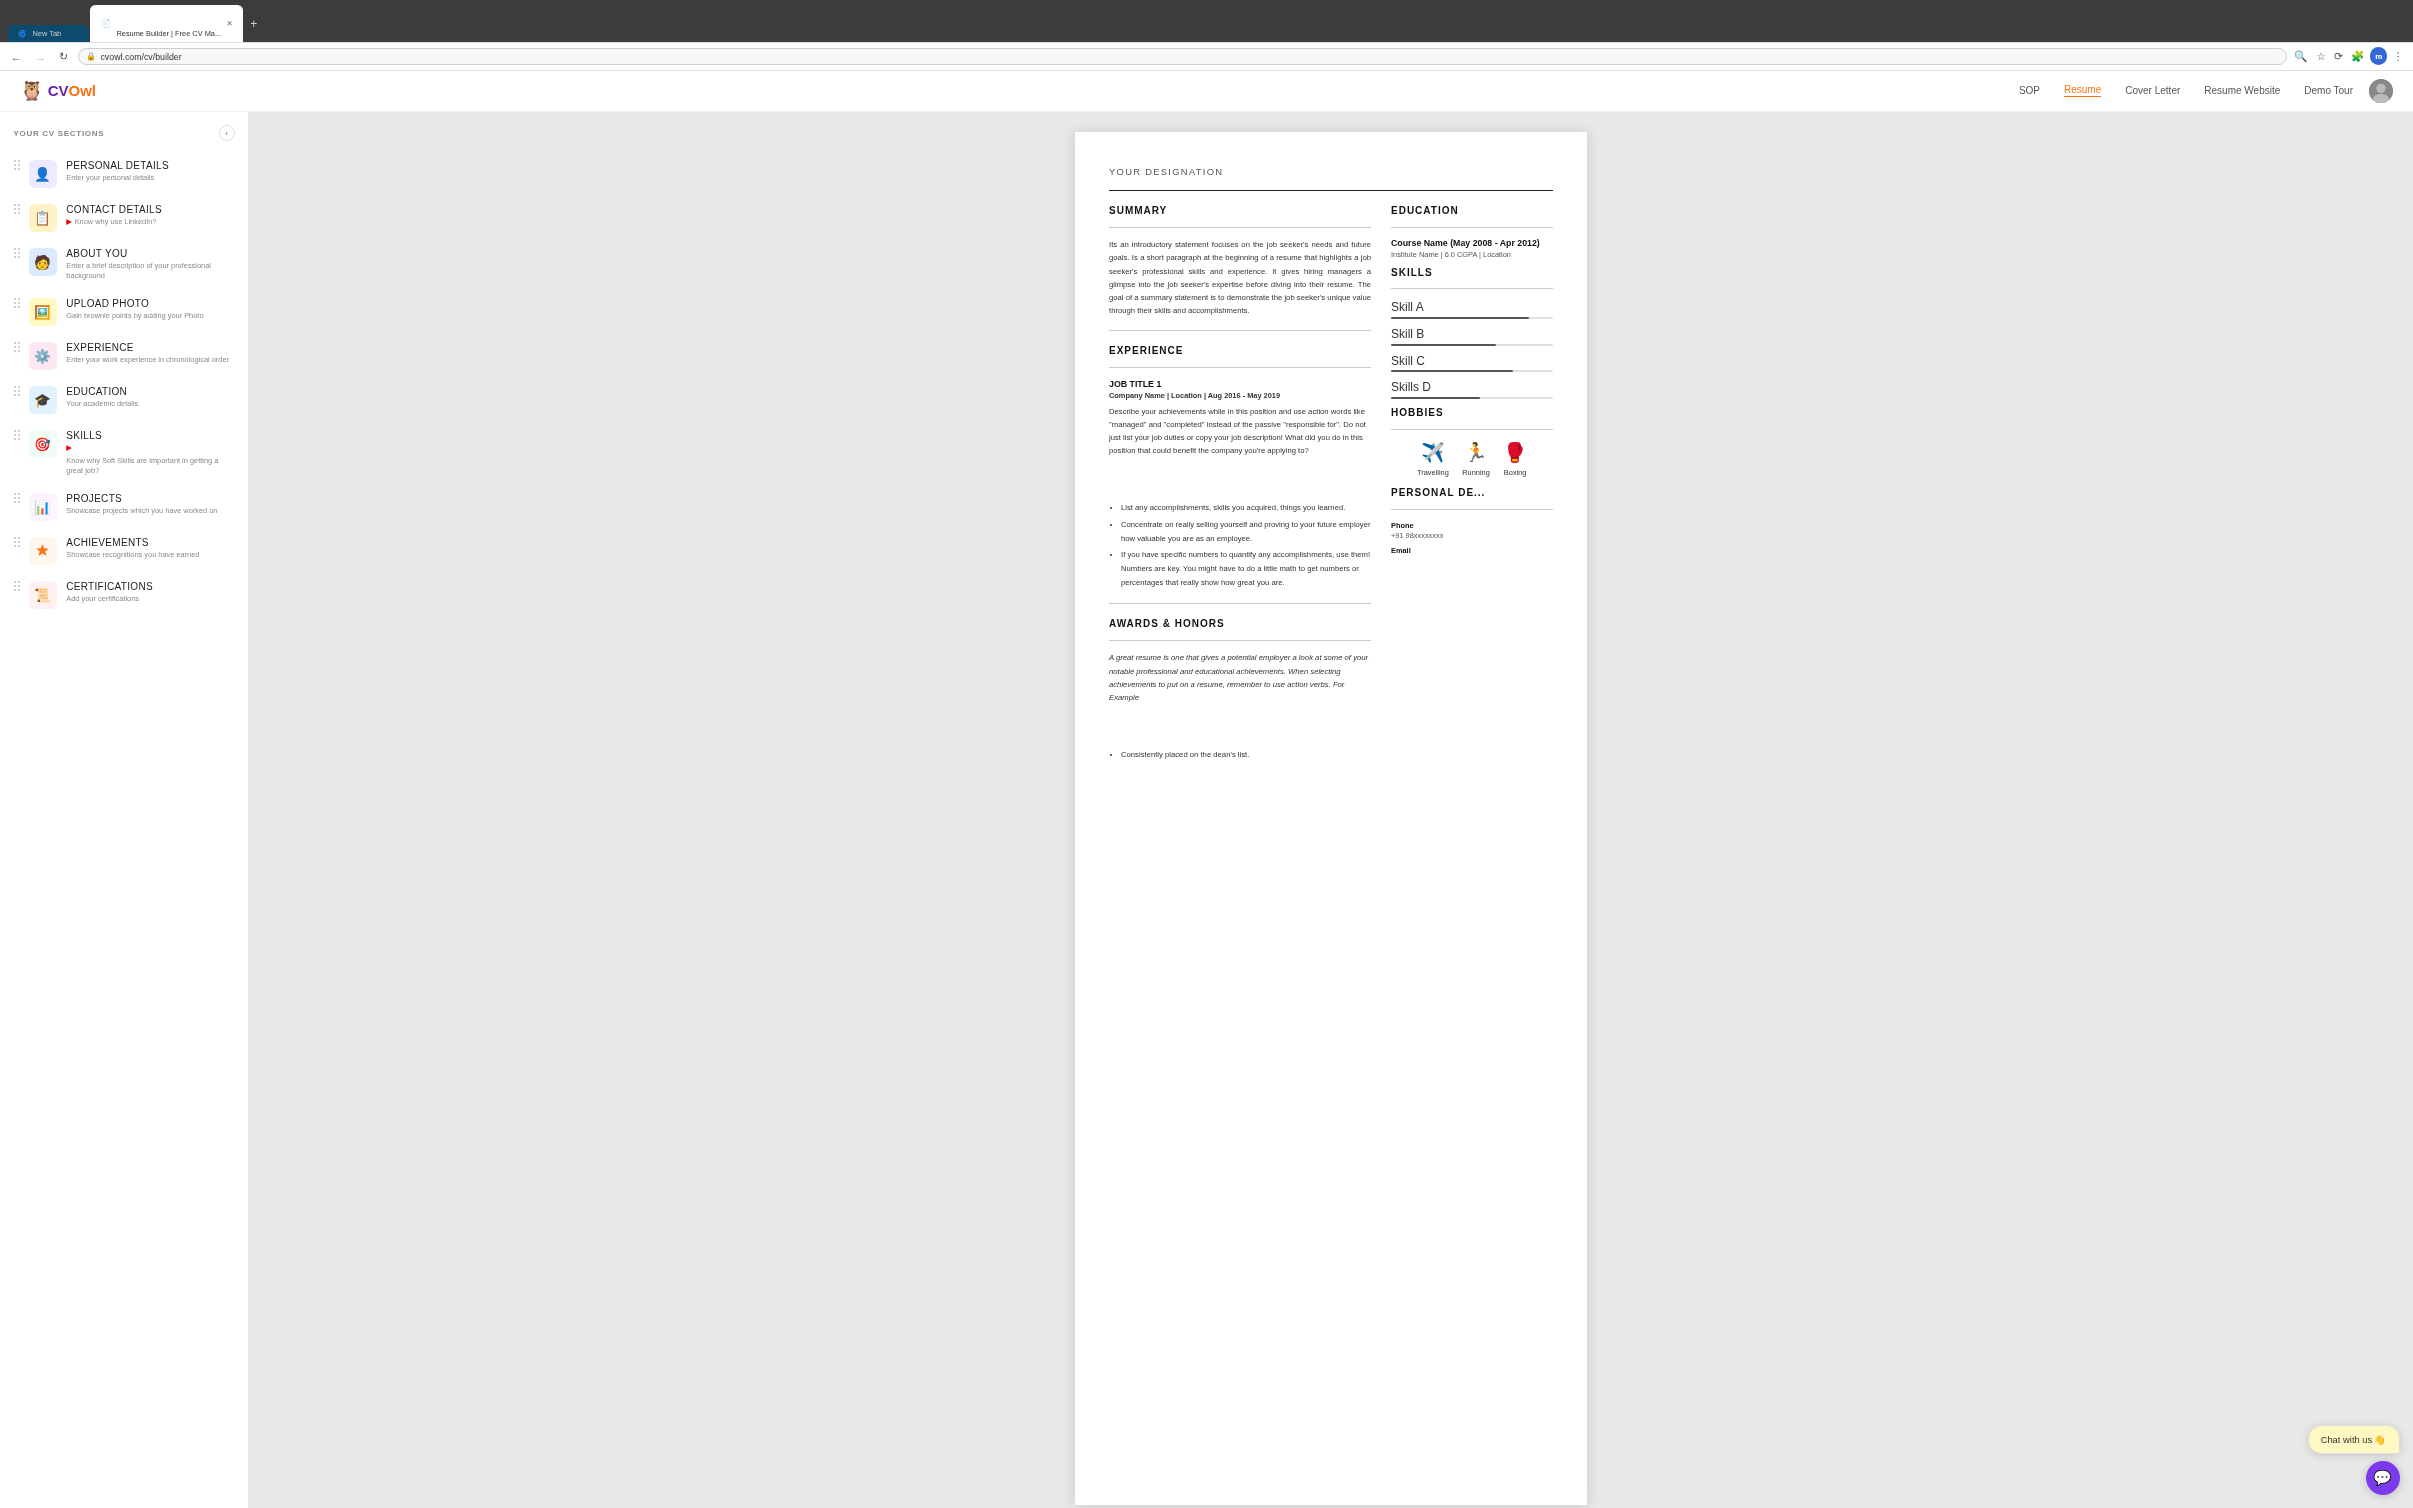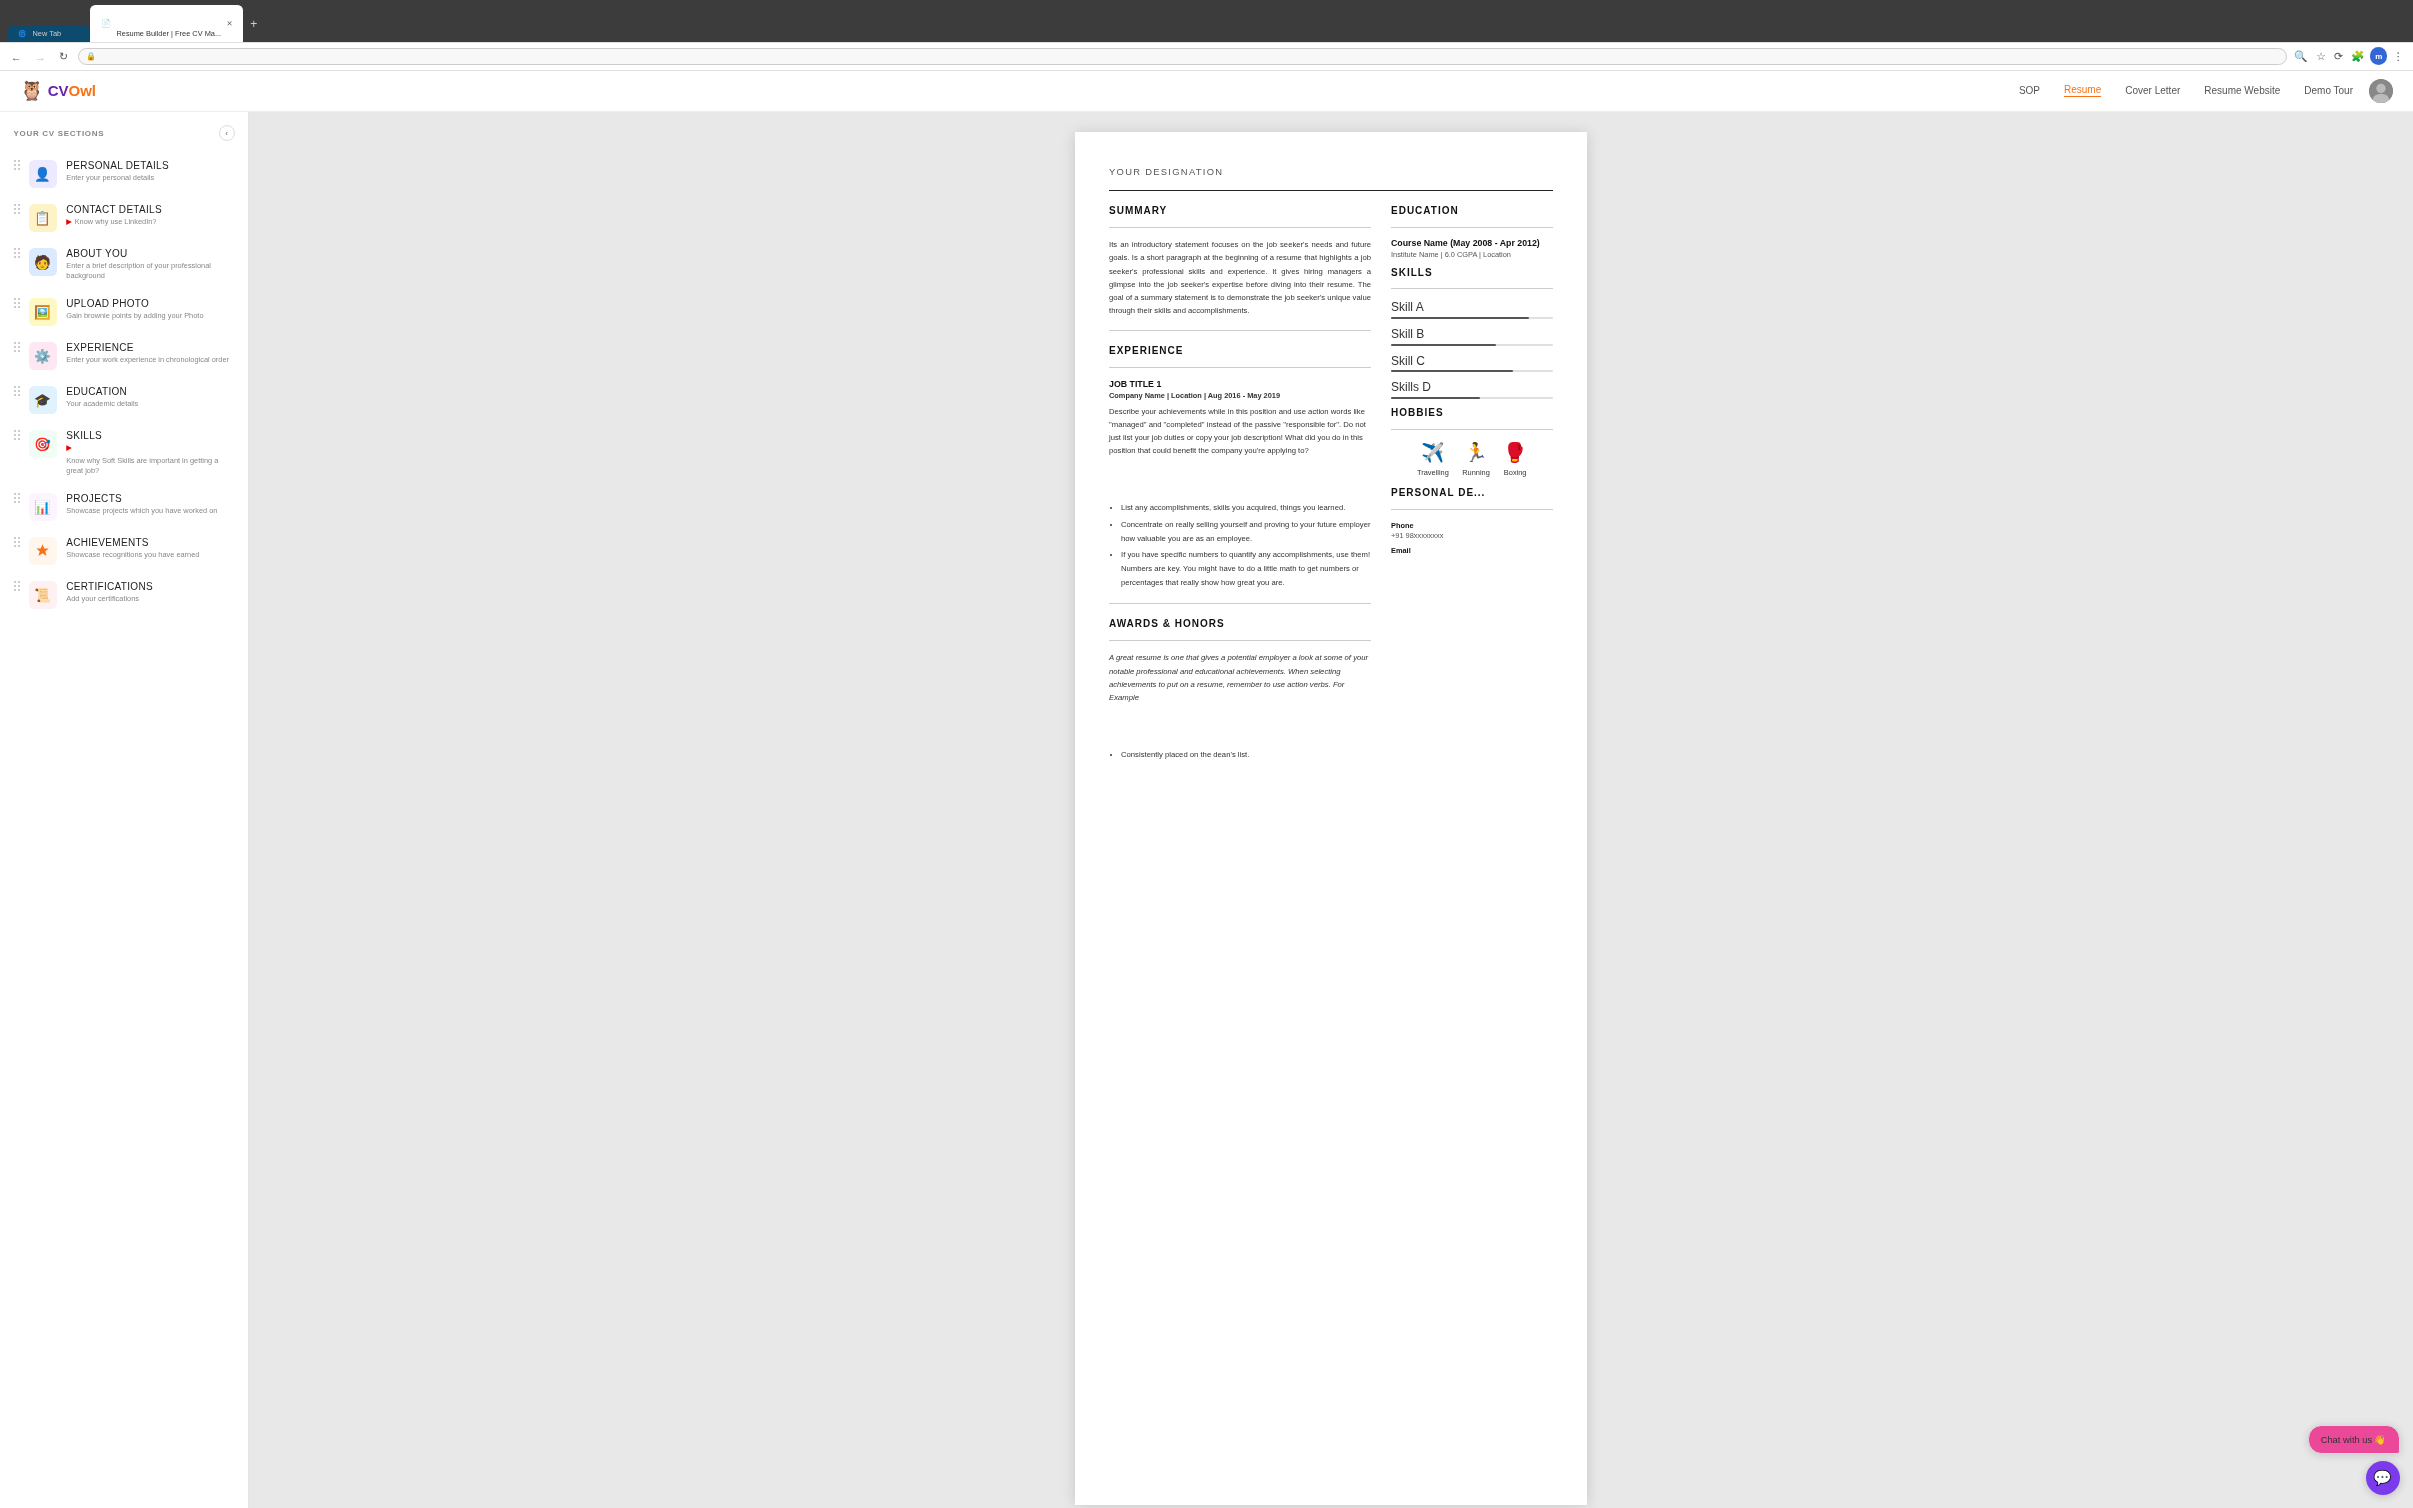--- a/index.html
+++ b/index.html
@@ -93,21 +93,21 @@
     .hobby-label { font-size: 7.4px; color: #333; }
     .personal-field { margin-bottom: 6.7px; }
     .personal-field-label { font-size: 7.4px; font-weight: 700; color: #111; margin-bottom: 0.7px; }
     .personal-field-value { font-size: 7.4px; color: #555; }
 
     
     .awards-text { font-size: 7.7px; color: #333; line-height: 1.7; margin-bottom: 6.7px; font-style: italic; }
 
     
     .chat-widget { position: fixed; bottom: 13.5px; right: 13.5px; display: flex; flex-direction: column; align-items: flex-end; gap: 6.7px; z-index: 1000; }
-    .chat-bubble { background: #ec4899; border: 0.7px solid #ddd; border-radius: 13.5px 13.5px 2.7px 13.5px; padding: 8px 12px; font-size: 9.4px; color: #333; box-shadow: 0 1.3px 8px rgba(0,0,0,0.15); white-space: nowrap; }
+    .chat-bubble { background: #fef9c3; border: 0.7px solid #ddd; border-radius: 13.5px 13.5px 2.7px 13.5px; padding: 8px 12px; font-size: 9.4px; color: #333; box-shadow: 0 1.3px 8px rgba(0,0,0,0.15); white-space: nowrap; }
     .chat-btn { width: 34px; height: 34px; border-radius: 50%; background: #7c3aed; color: white; border: none; cursor: pointer; font-size: 15px; display: flex; align-items: center; justify-content: center; box-shadow: 0 1.3px 8px rgba(0,0,0,0.2); }
 
     
     .icon-personal { background: #ede9fe; }
     .icon-contact { background: #fef3c7; }
     .icon-about { background: #dbeafe; }
     .icon-photo { background: #fef9c3; }
     .icon-experience { background: #fce7f3; }
     .icon-education { background: #e0f2fe; }
     .icon-skills { background: #f0fdf4; }
@@ -132,20 +132,21 @@
     <button class="browser-tab-new">+</button>
   </div>
 </div>
 
 <div style="background:#fff; display:flex; align-items:center; gap:5.4px; padding:4px 6.7px; border-top:0.7px solid #e0e0e0; border-bottom:0.7px solid #e0e0e0;">
   <button class="nav-btn">←</button>
   <button class="nav-btn" disabled="">→</button>
   <button class="nav-btn">↻</button>
   <div class="address-bar" style="flex:1;">
     <span class="address-bar-lock">🔒</span>
+    <span class="address-text">cvowl.com/cv/builder</span>
   </div>
   <div class="toolbar-icons">
     <button class="toolbar-icon">🔍</button>
     <button class="toolbar-icon">☆</button>
     <button class="toolbar-icon">⟳</button>
     <button class="toolbar-icon">🧩</button>
     <div class="user-avatar">m</div>
     <button class="toolbar-icon">⋮</button>
   </div>
 </div>

